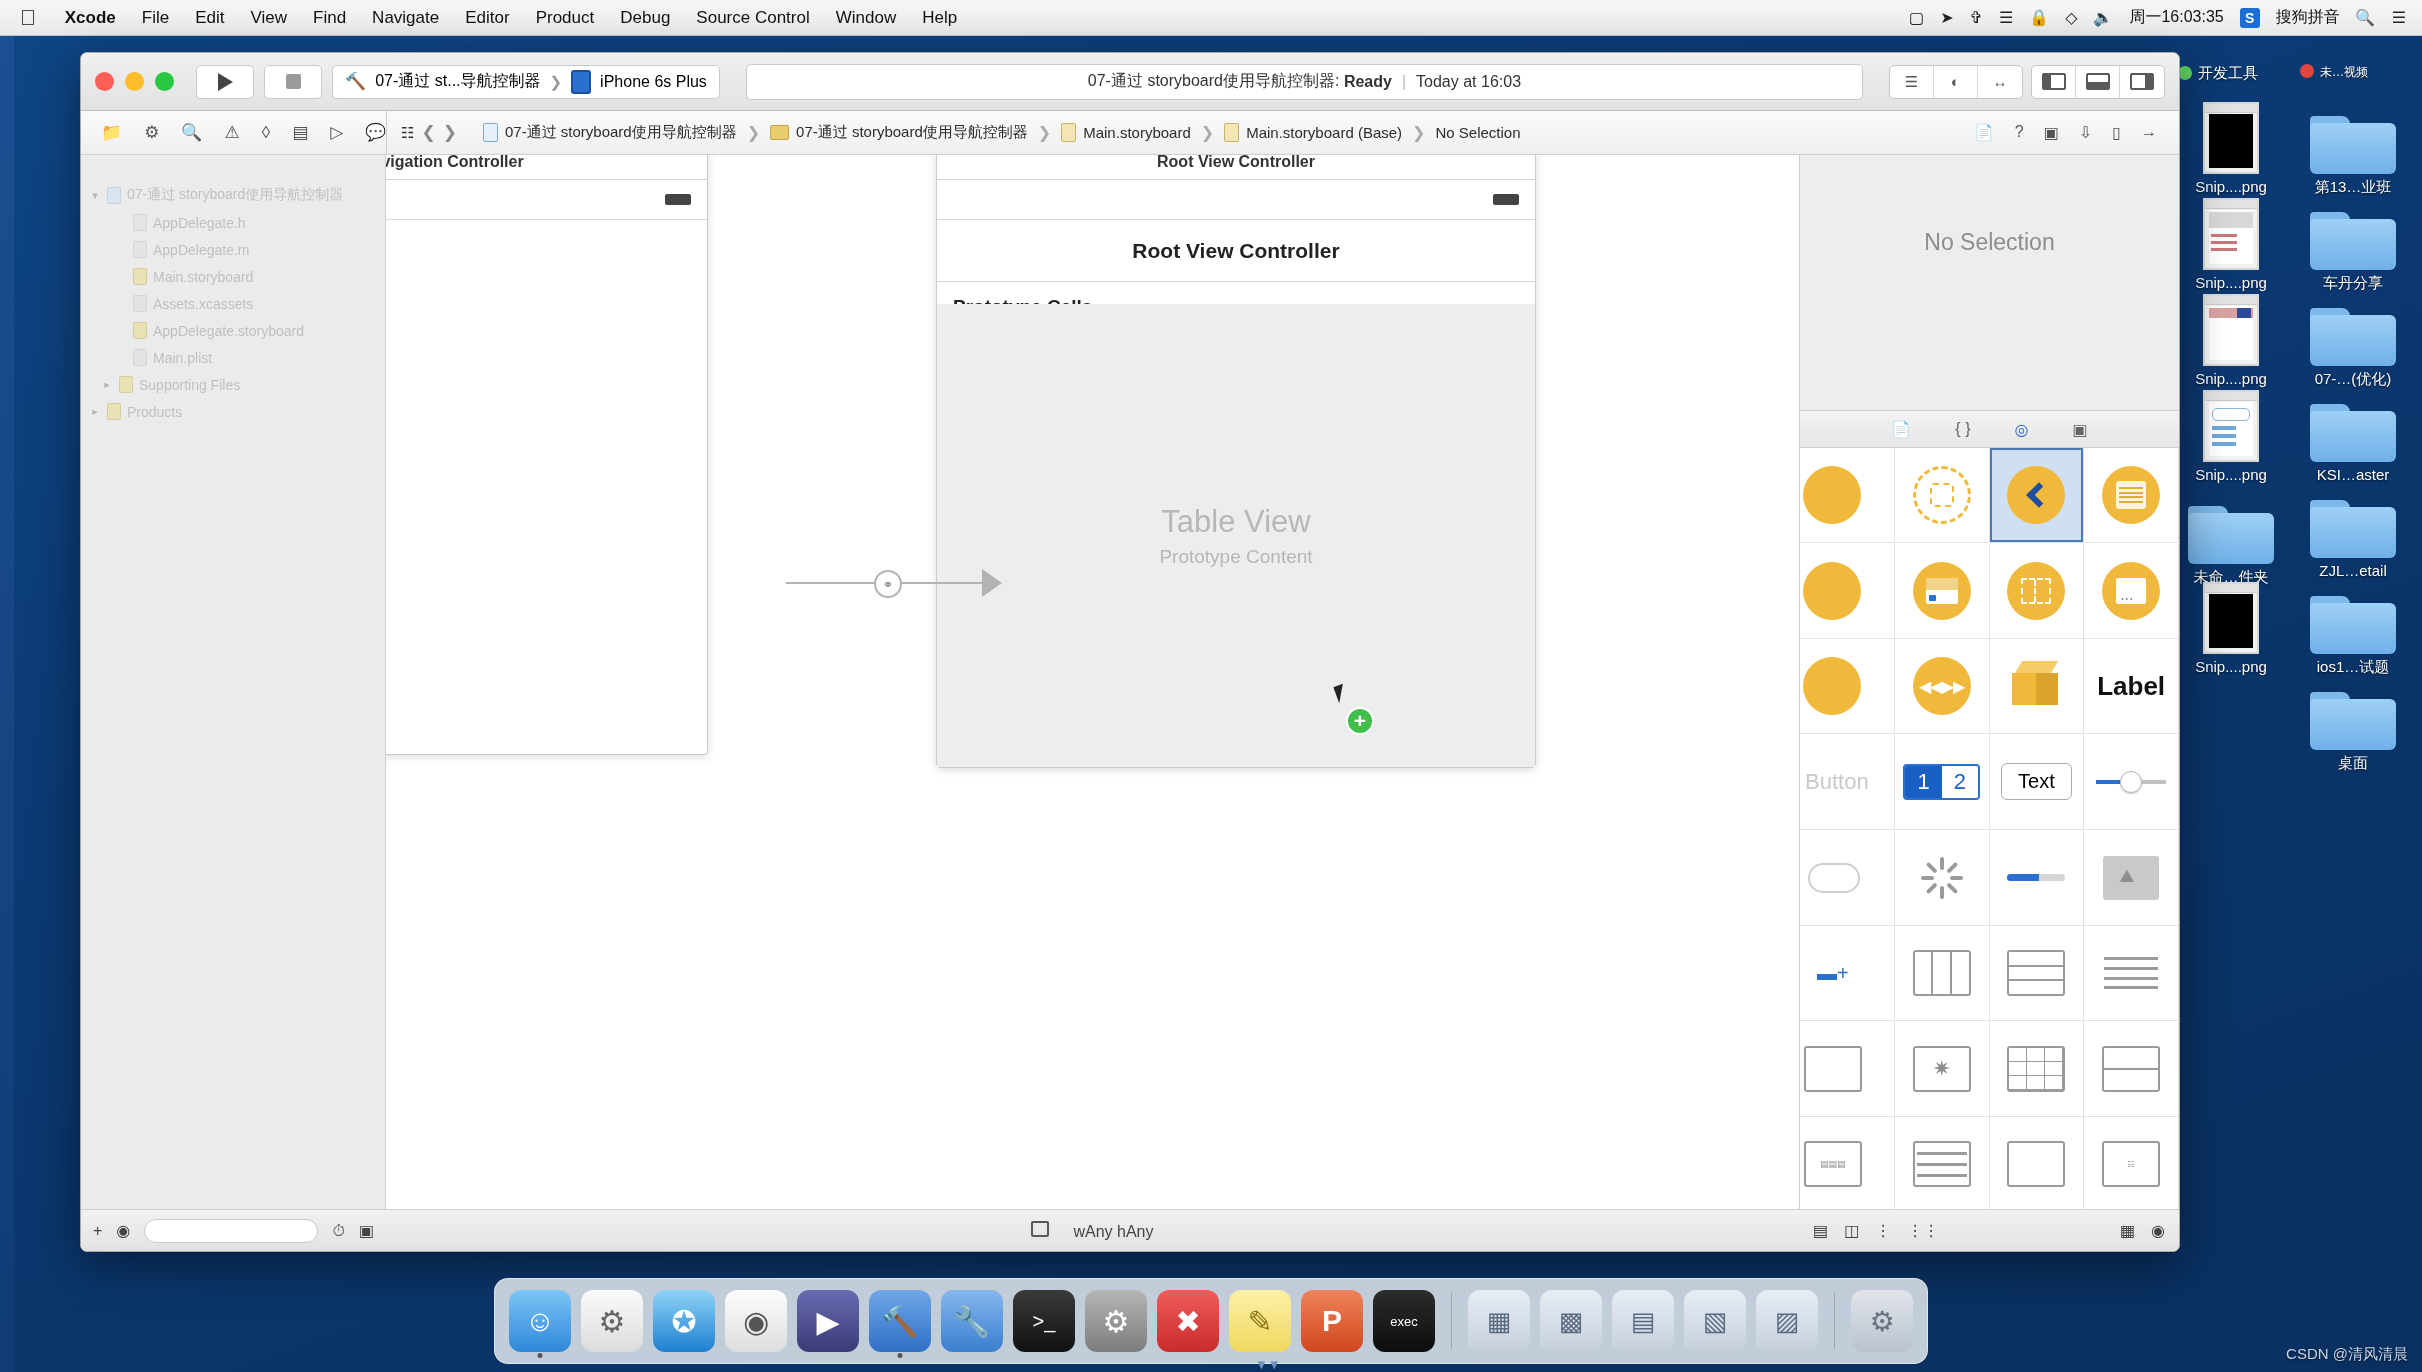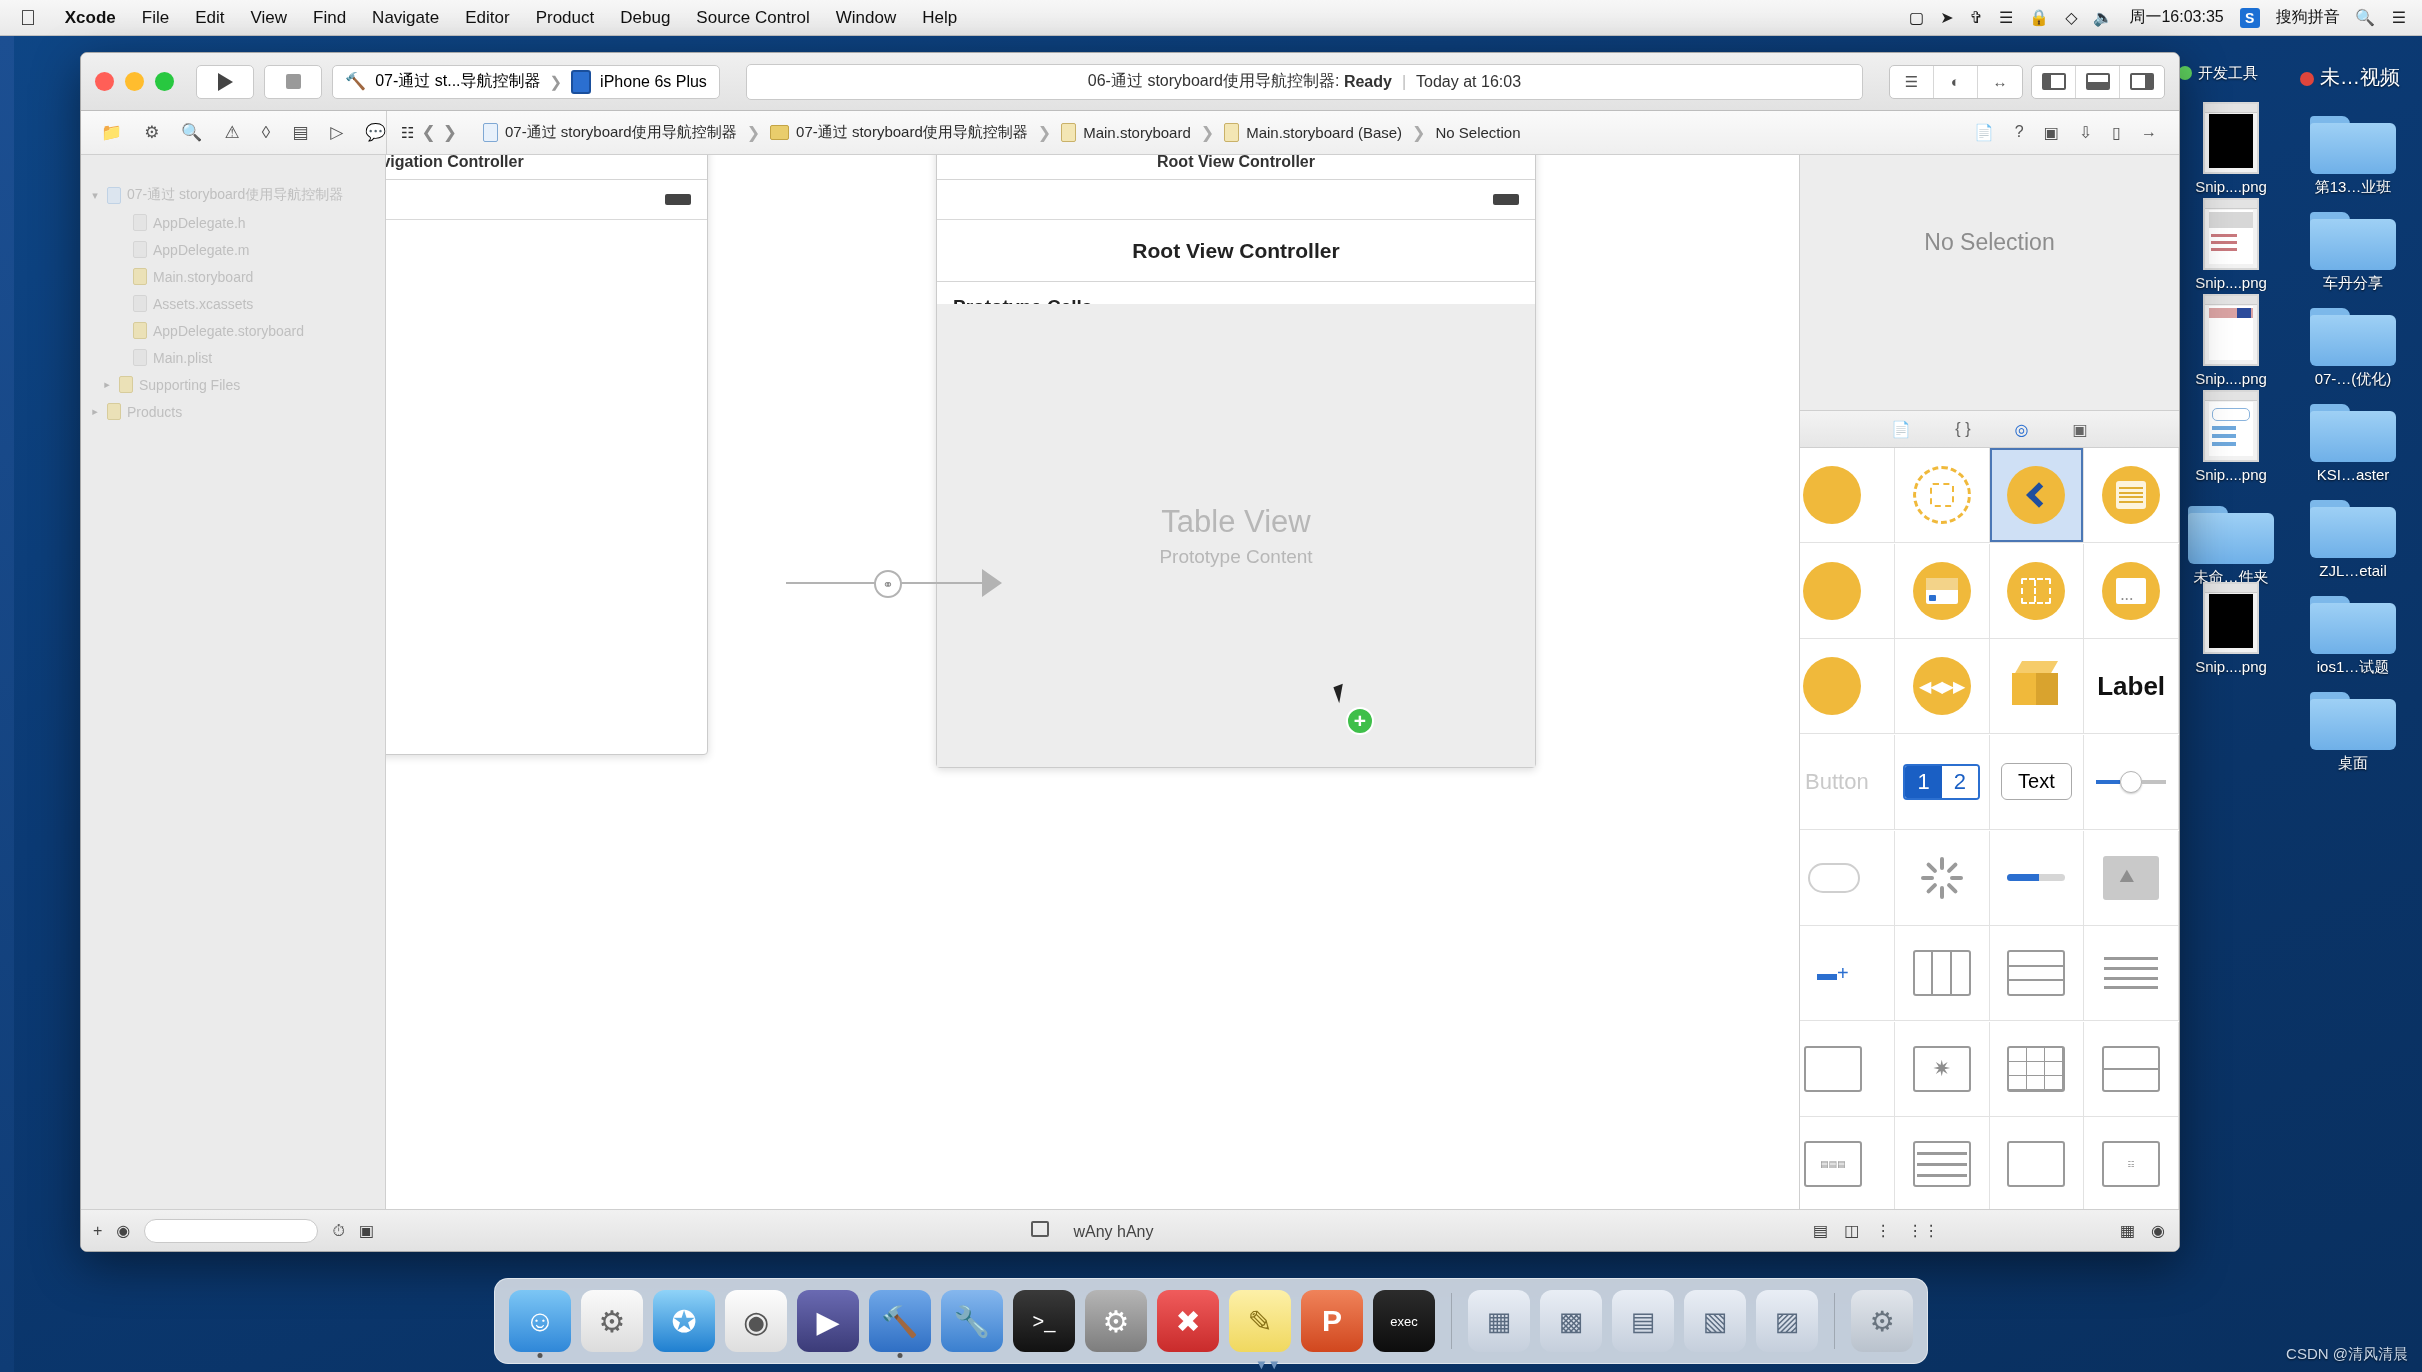--- a/index.html
+++ b/index.html
@@ -333,21 +333,21 @@
 
 <div id="root">
 
   <div class="desktop"></div>
   <div class="left-edge"></div>
 
   <div class="desktop-right">
     <div style="position:absolute;left:6px;top:24px;color:#fff;font-size:15px;text-shadow:0 1px 2px rgba(0,0,0,.7);white-space:nowrap">
       <span class="tagdot" style="background:#5fd35f"></span><span>开发工具</span>
     </div>
-    <div style="position:absolute;left:128px;top:24px;color:#fff;font-size:20px;text-shadow:0 1px 2px rgba(0,0,0,.7);white-space:nowrap">
+    <div style="position:absolute;left:128px;top:24px;color:#fff;font-size:12px;text-shadow:0 1px 2px rgba(0,0,0,.7);white-space:nowrap">
       <span class="tagdot" style="background:#e0453c"></span><span>未…视频</span>
     </div>
 
     <div class="dicon" style="left:0px;top:60px">
       <div class="glyph">
           <div class="png-glyph png-black">
             <div class="pbar"></div>
             <div class="pbody"></div>
           </div>
         </div>
@@ -491,21 +491,21 @@
           <span class="stop-sq"></span>
         </span>
       <span class="scheme">
         <span class="xc-logo">🔨</span>
         <span>07-通过 st...导航控制器</span>
         <span class="chev">❯</span>
         <span class="sim-icon"></span>
         <span>iPhone 6s Plus</span>
       </span>
       <span class="status-bar">
-        <span>06-通过 storyboard使用导航控制器:</span>&nbsp;
+        <span>07-通过 storyboard使用导航控制器:</span>&nbsp;
         <b>Ready</b>
         <span class="sep">|</span>
         <span>Today at 16:03</span>
       </span>
       <span class="tb-right">
         <span class="seg-group">
           <span class="seg">☰</span>
           <span class="seg">◐</span>
           <span class="seg">↔</span>
         </span>

